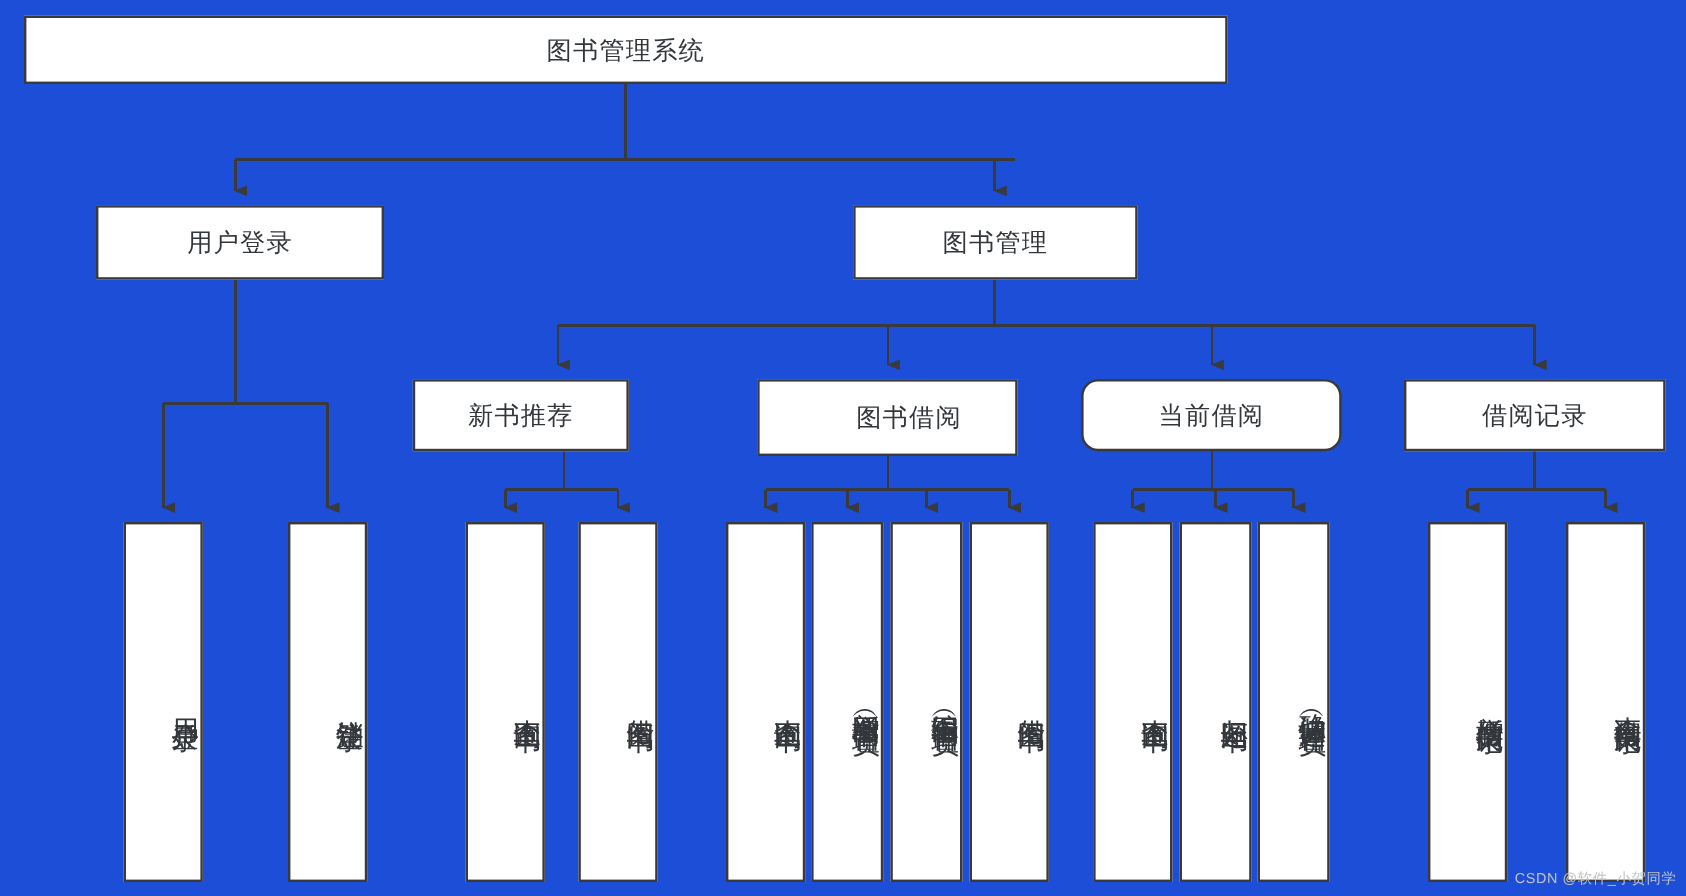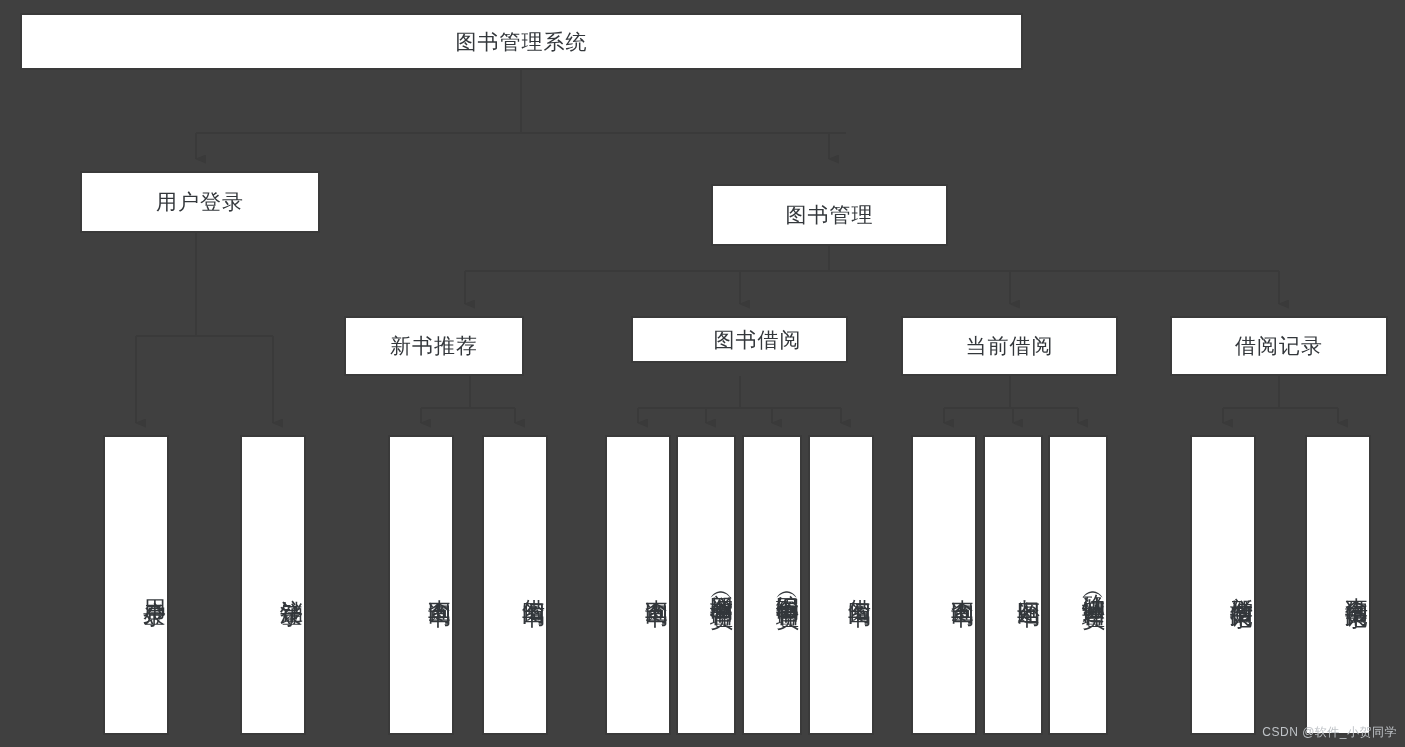--- a/index.html
+++ b/index.html
@@ -1,17 +1,17 @@
 <!DOCTYPE html>
 <html><head>
 <meta charset="utf-8">
 <style>
   html,body{margin:0;padding:0;background:#ffffff;}
   body{font-family:"Liberation Sans","DejaVu Sans",sans-serif;}
-  #stage{position:relative;width:1405px;height:747px;background:#404040;overflow:hidden;}
+  #stage{position:relative;width:1405px;height:747px;background:#1d4ed8;overflow:hidden;}
   #wires{position:absolute;left:0;top:0;width:1405px;height:747px;}
   .node{position:absolute;box-sizing:border-box;background:#ffffff;border:2px solid #3a3a3a;
         display:flex;align-items:center;justify-content:center;color:#33373b;}
   .node.hbox{font-size:21px;letter-spacing:1px;}
   .node.vbox{writing-mode:vertical-rl;text-orientation:upright;font-size:23px;line-height:1.12;
              padding:8px 0;align-items:flex-start;justify-content:center;letter-spacing:2px;}
   .node.vbox span{display:block;}
   #watermark{position:absolute;right:8px;bottom:6px;font-size:12px;color:#bfc3c7;
              letter-spacing:.5px;white-space:nowrap;}
 </style>
@@ -71,32 +71,32 @@
   </svg>
 
   <div class="node hbox" id="root-node" style="left: 20px; top: 13px; width: 1003px; height: 57px;">
     <span>图书管理系统</span>
   </div>
 
   <div id="lvl2-layer">
       <div class="node hbox" style="left: 80px; top: 171px; width: 240px; height: 62px;">
         <span>用户登录</span>
       </div>
-      <div class="node hbox" style="left: 711px; top: 184px; width: 237px; height: 62px;">
+      <div class="node hbox" style="left: 711px; top: 171px; width: 237px; height: 62px;">
         <span>图书管理</span>
       </div>
     </div>
   <div id="lvl3-layer">
       <div class="node hbox" style="left: 344px; top: 316px; width: 180px; height: 60px;">
         <span>新书推荐</span>
       </div>
-      <div class="node hbox" style="left: 631px; top: 316px; width: 217px; height: 47px; padding-left: 36px;">
+      <div class="node hbox" style="left: 631px; top: 316px; width: 217px; height: 64px; padding-left: 36px;">
         <span>图书借阅</span>
       </div>
-      <div class="node hbox" style="left: 901px; top: 316px; width: 217px; height: 60px;">
+      <div class="node hbox" style="left: 901px; top: 316px; width: 217px; height: 60px; border-radius: 14px;">
         <span>当前借阅</span>
       </div>
       <div class="node hbox" style="left: 1170px; top: 316px; width: 218px; height: 60px; text-align: center;">
         <span>借阅记录</span>
       </div>
     </div>
   <div id="leaf-layer">
       <div class="node vbox" style="left: 103px; top: 435px; width: 66px; height: 300px;">
         <span>用户登录</span>
       </div>

